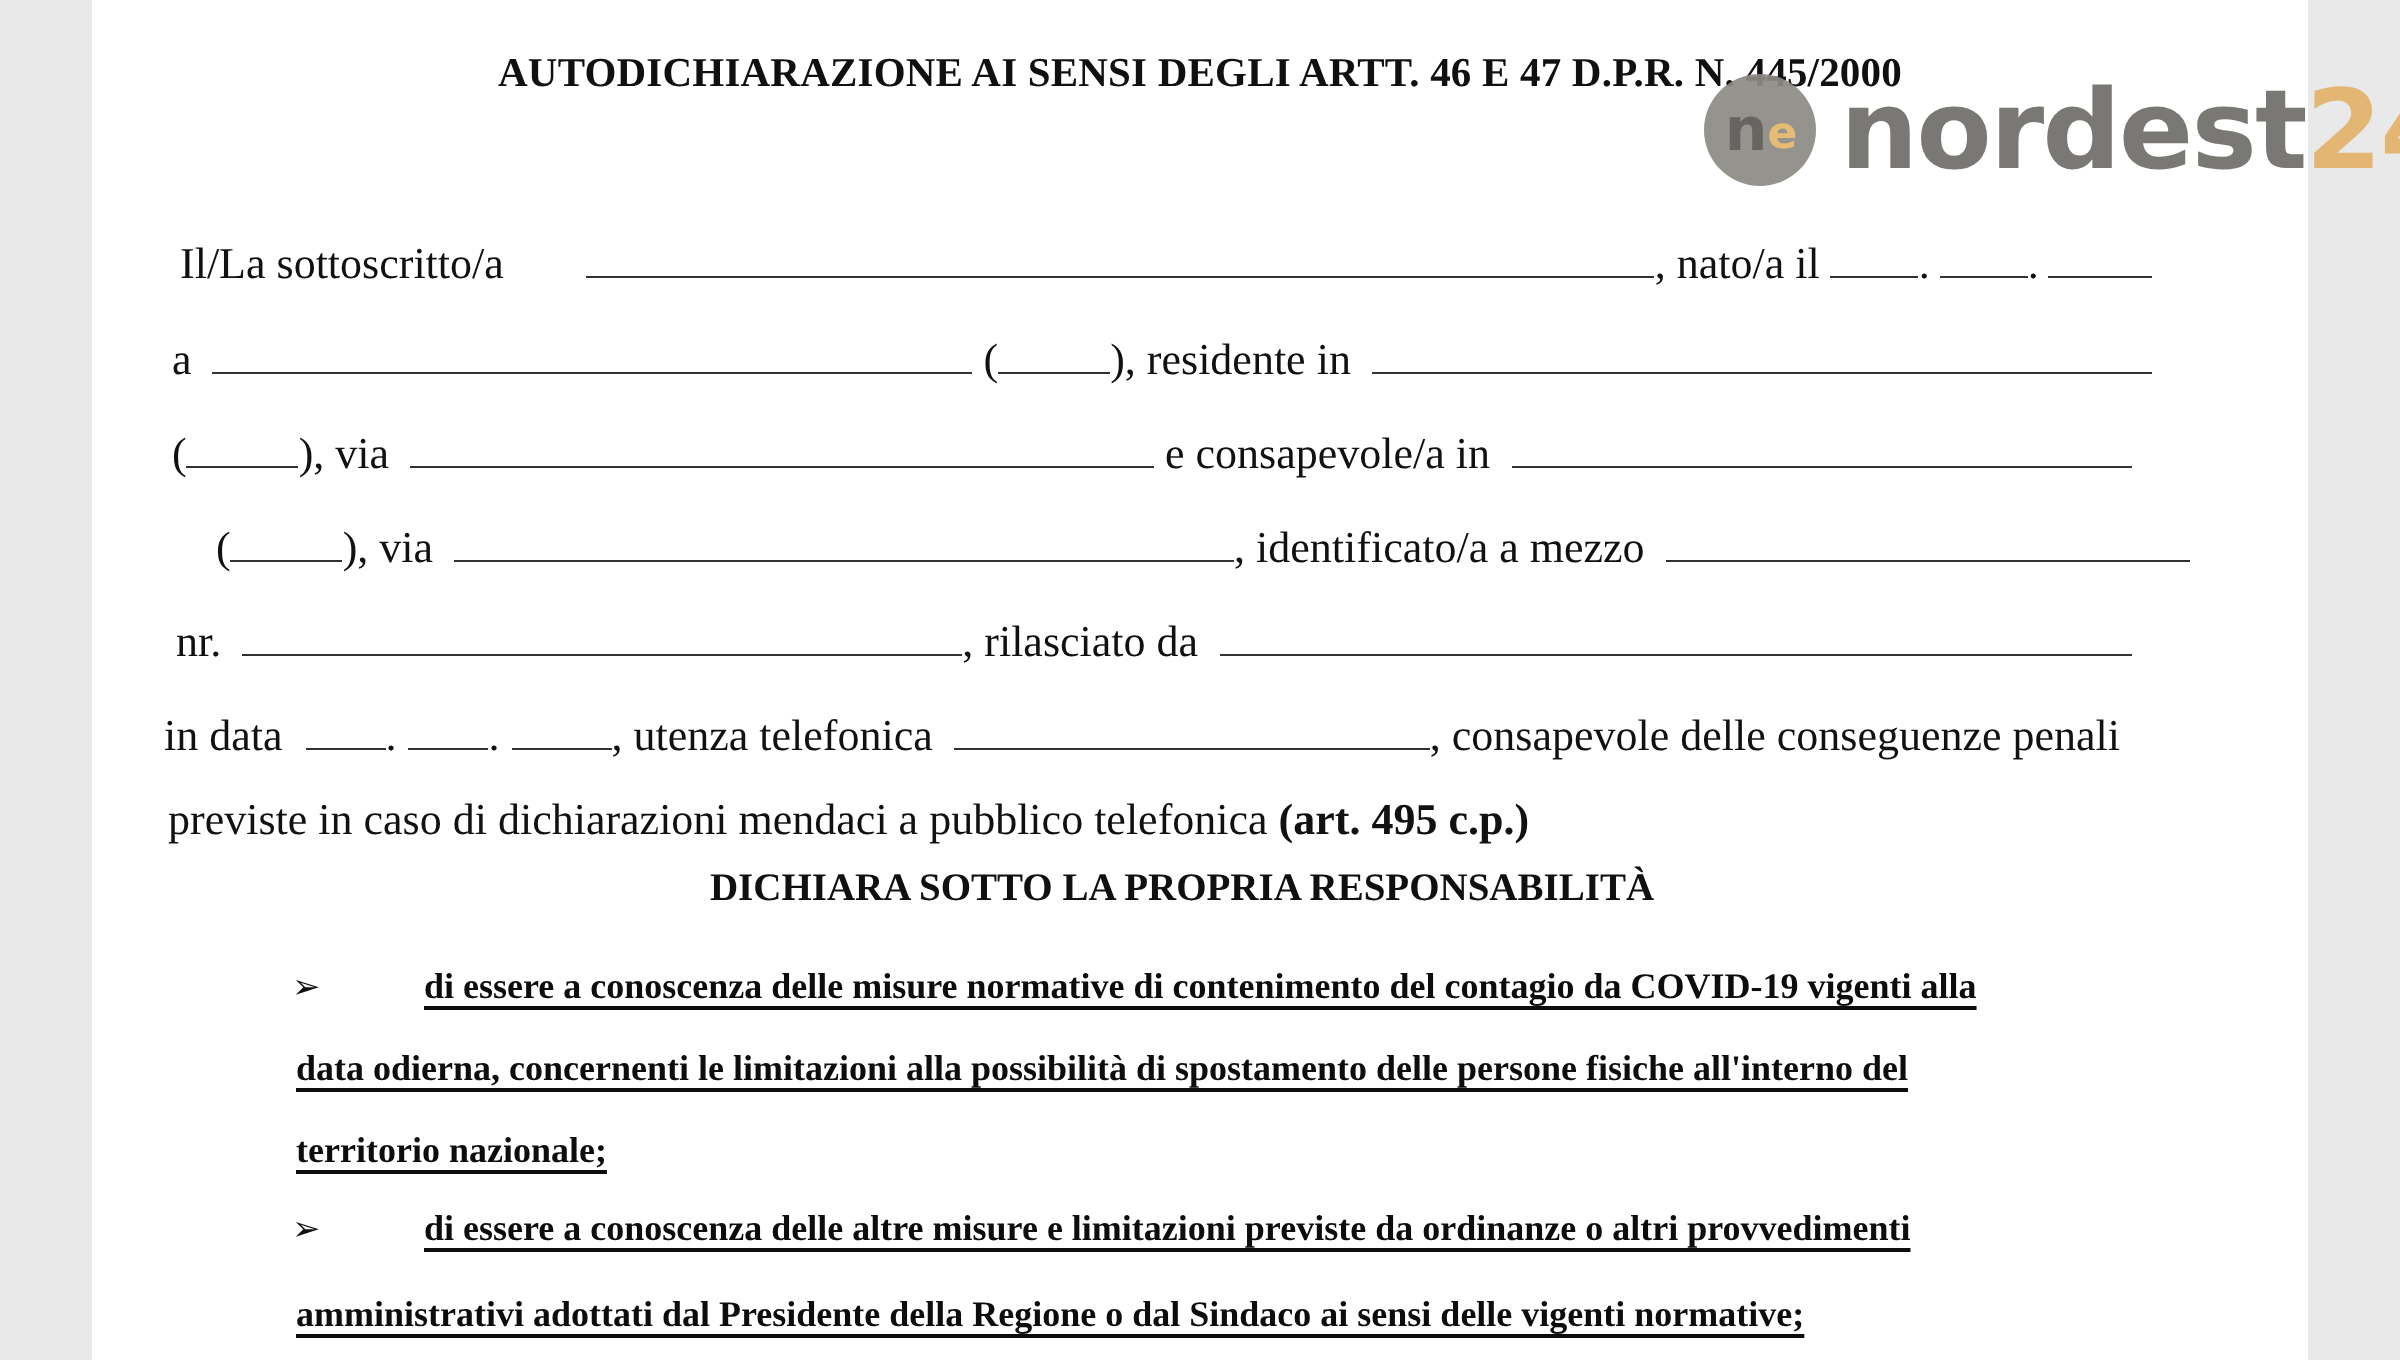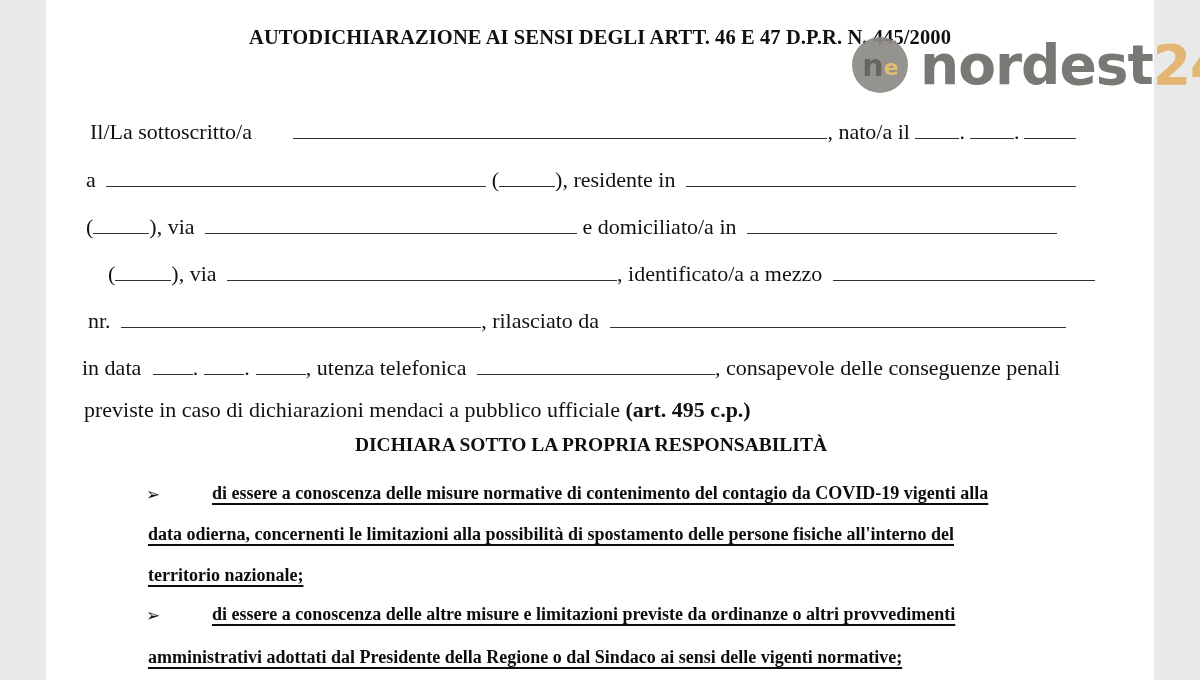--- a/index.html
+++ b/index.html
@@ -187,21 +187,21 @@
       <div class="line" style="left:40px; top:166px;">
         <span>a</span>
         <span class="blank" style="width:380px; margin-left:5px;"></span>
         <span>(</span><span class="paren-blank"></span><span>), residente  in</span>
         <span class="blank" style="width:390px; margin-left:5px;"></span>
       </div>
 
       <div class="line" style="left:40px; top:213px;">
         <span>(</span><span class="paren-blank"></span><span>), via</span>
         <span class="blank" style="width:372px; margin-left:5px;"></span>
-        <span>e domiciliato/a in</span>
+        <span>e consapevole/a in</span>
         <span class="blank" style="width:310px; margin-left:5px;"></span>
       </div>
 
       <div class="line" style="left:62px; top:260px;">
         <span>(</span><span class="paren-blank"></span><span>), via</span>
         <span class="blank" style="width:390px; margin-left:5px;"></span><span>, identificato/a a mezzo</span>
         <span class="blank" style="width:262px; margin-left:5px;"></span>
       </div>
 
       <div class="line" style="left:42px; top:307px;">
@@ -210,21 +210,21 @@
         <span class="blank" style="width:456px; margin-left:5px;"></span>
       </div>
 
       <div class="line" style="left:36px; top:354px;">
         <span>in data</span>
         <span class="blank" style="width:40px; margin-left:6px;"></span>.<span class="blank" style="width:40px; margin-left:6px;"></span>.<span class="blank" style="width:50px; margin-left:6px;"></span><span>, utenza telefonica</span>
         <span class="blank" style="width:238px; margin-left:5px;"></span><span>, consapevole delle conseguenze penali</span>
       </div>
 
       <div class="line" style="left:38px; top:399px;">
-        <span>previste in caso di dichiarazioni mendaci a pubblico ufficiale </span><b class="tight">(art. 495 c.p.)</b>
+        <span>previste in caso di dichiarazioni mendaci a pubblico telefonica </span><b class="tight">(art. 495 c.p.)</b>
       </div>
 
       <div class="center-head">DICHIARA SOTTO LA PROPRIA RESPONSABILITÀ</div>
 
       <div class="bullet-arrow" style="left:100px; top:486px;">➢</div>
       <div class="bullet-line" style="left:166px; top:484px;">di essere a conoscenza delle misure normative di contenimento del contagio da COVID-19 vigenti alla</div>
       <div class="bullet-line" style="left:102px; top:525px;">data odierna, concernenti le limitazioni alla possibilità di spostamento delle persone fisiche all'interno del</div>
       <div class="bullet-line" style="left:102px; top:566px;">territorio nazionale;</div>
 
       <div class="bullet-arrow" style="left:100px; top:607px;">➢</div>

